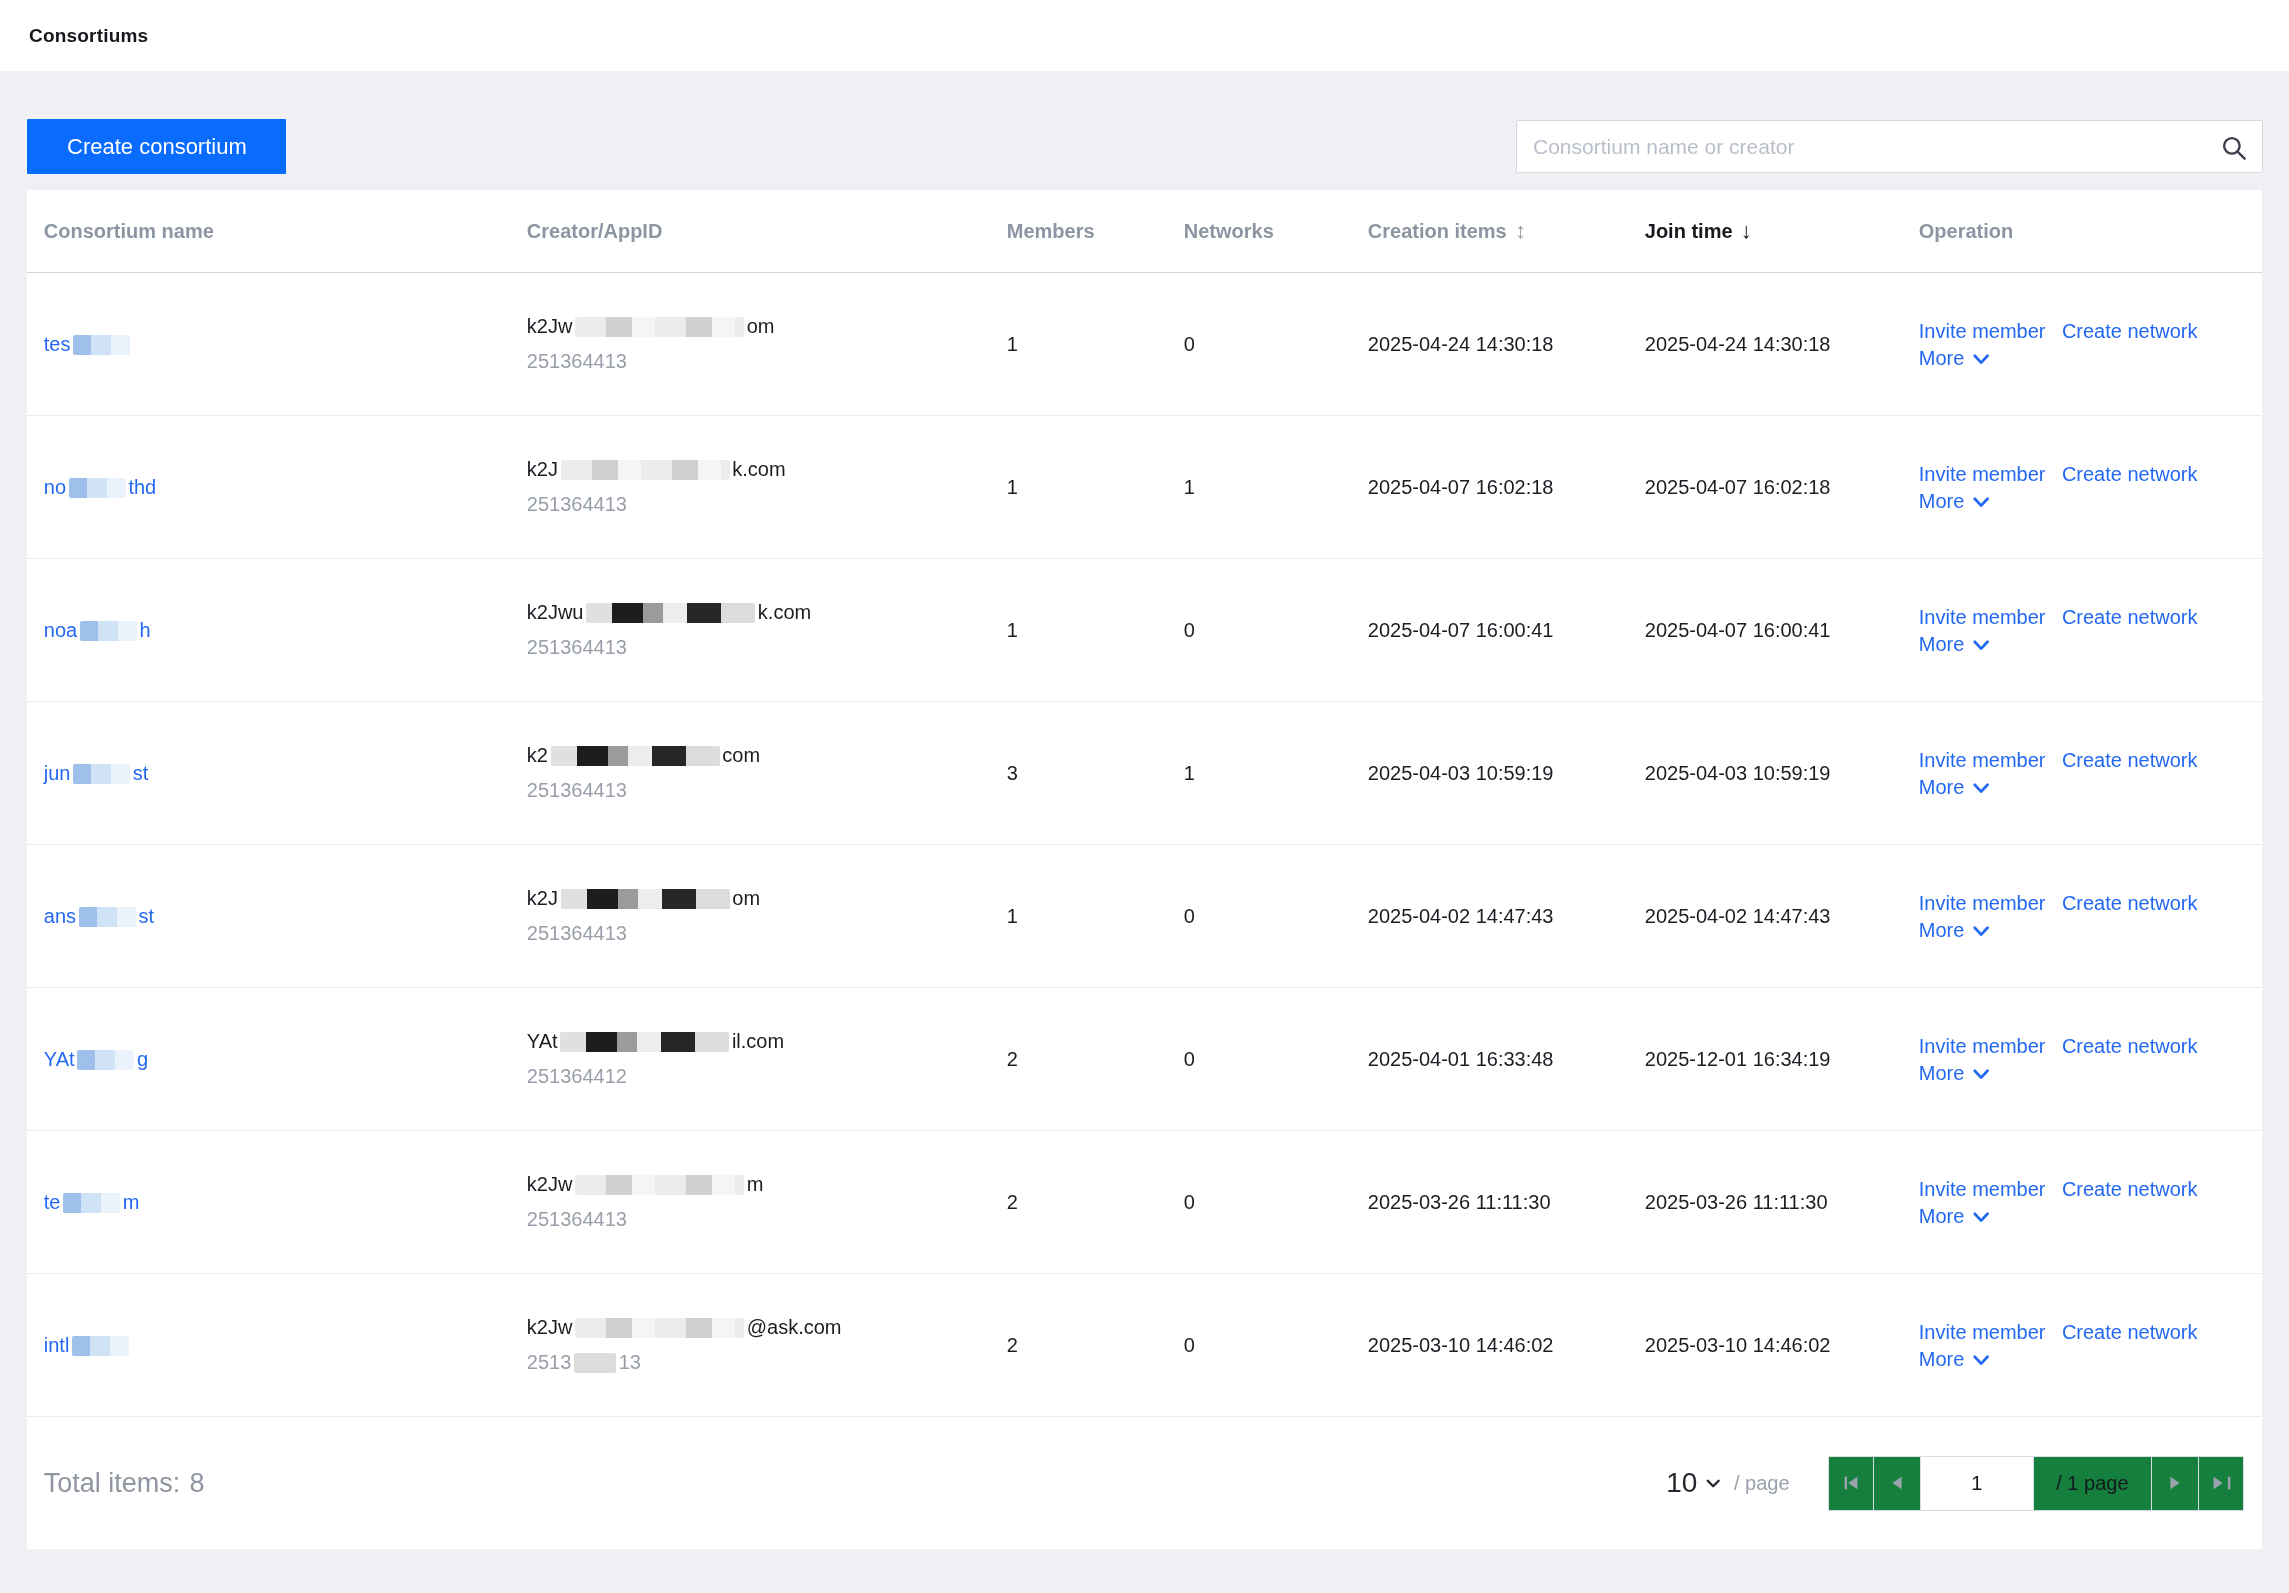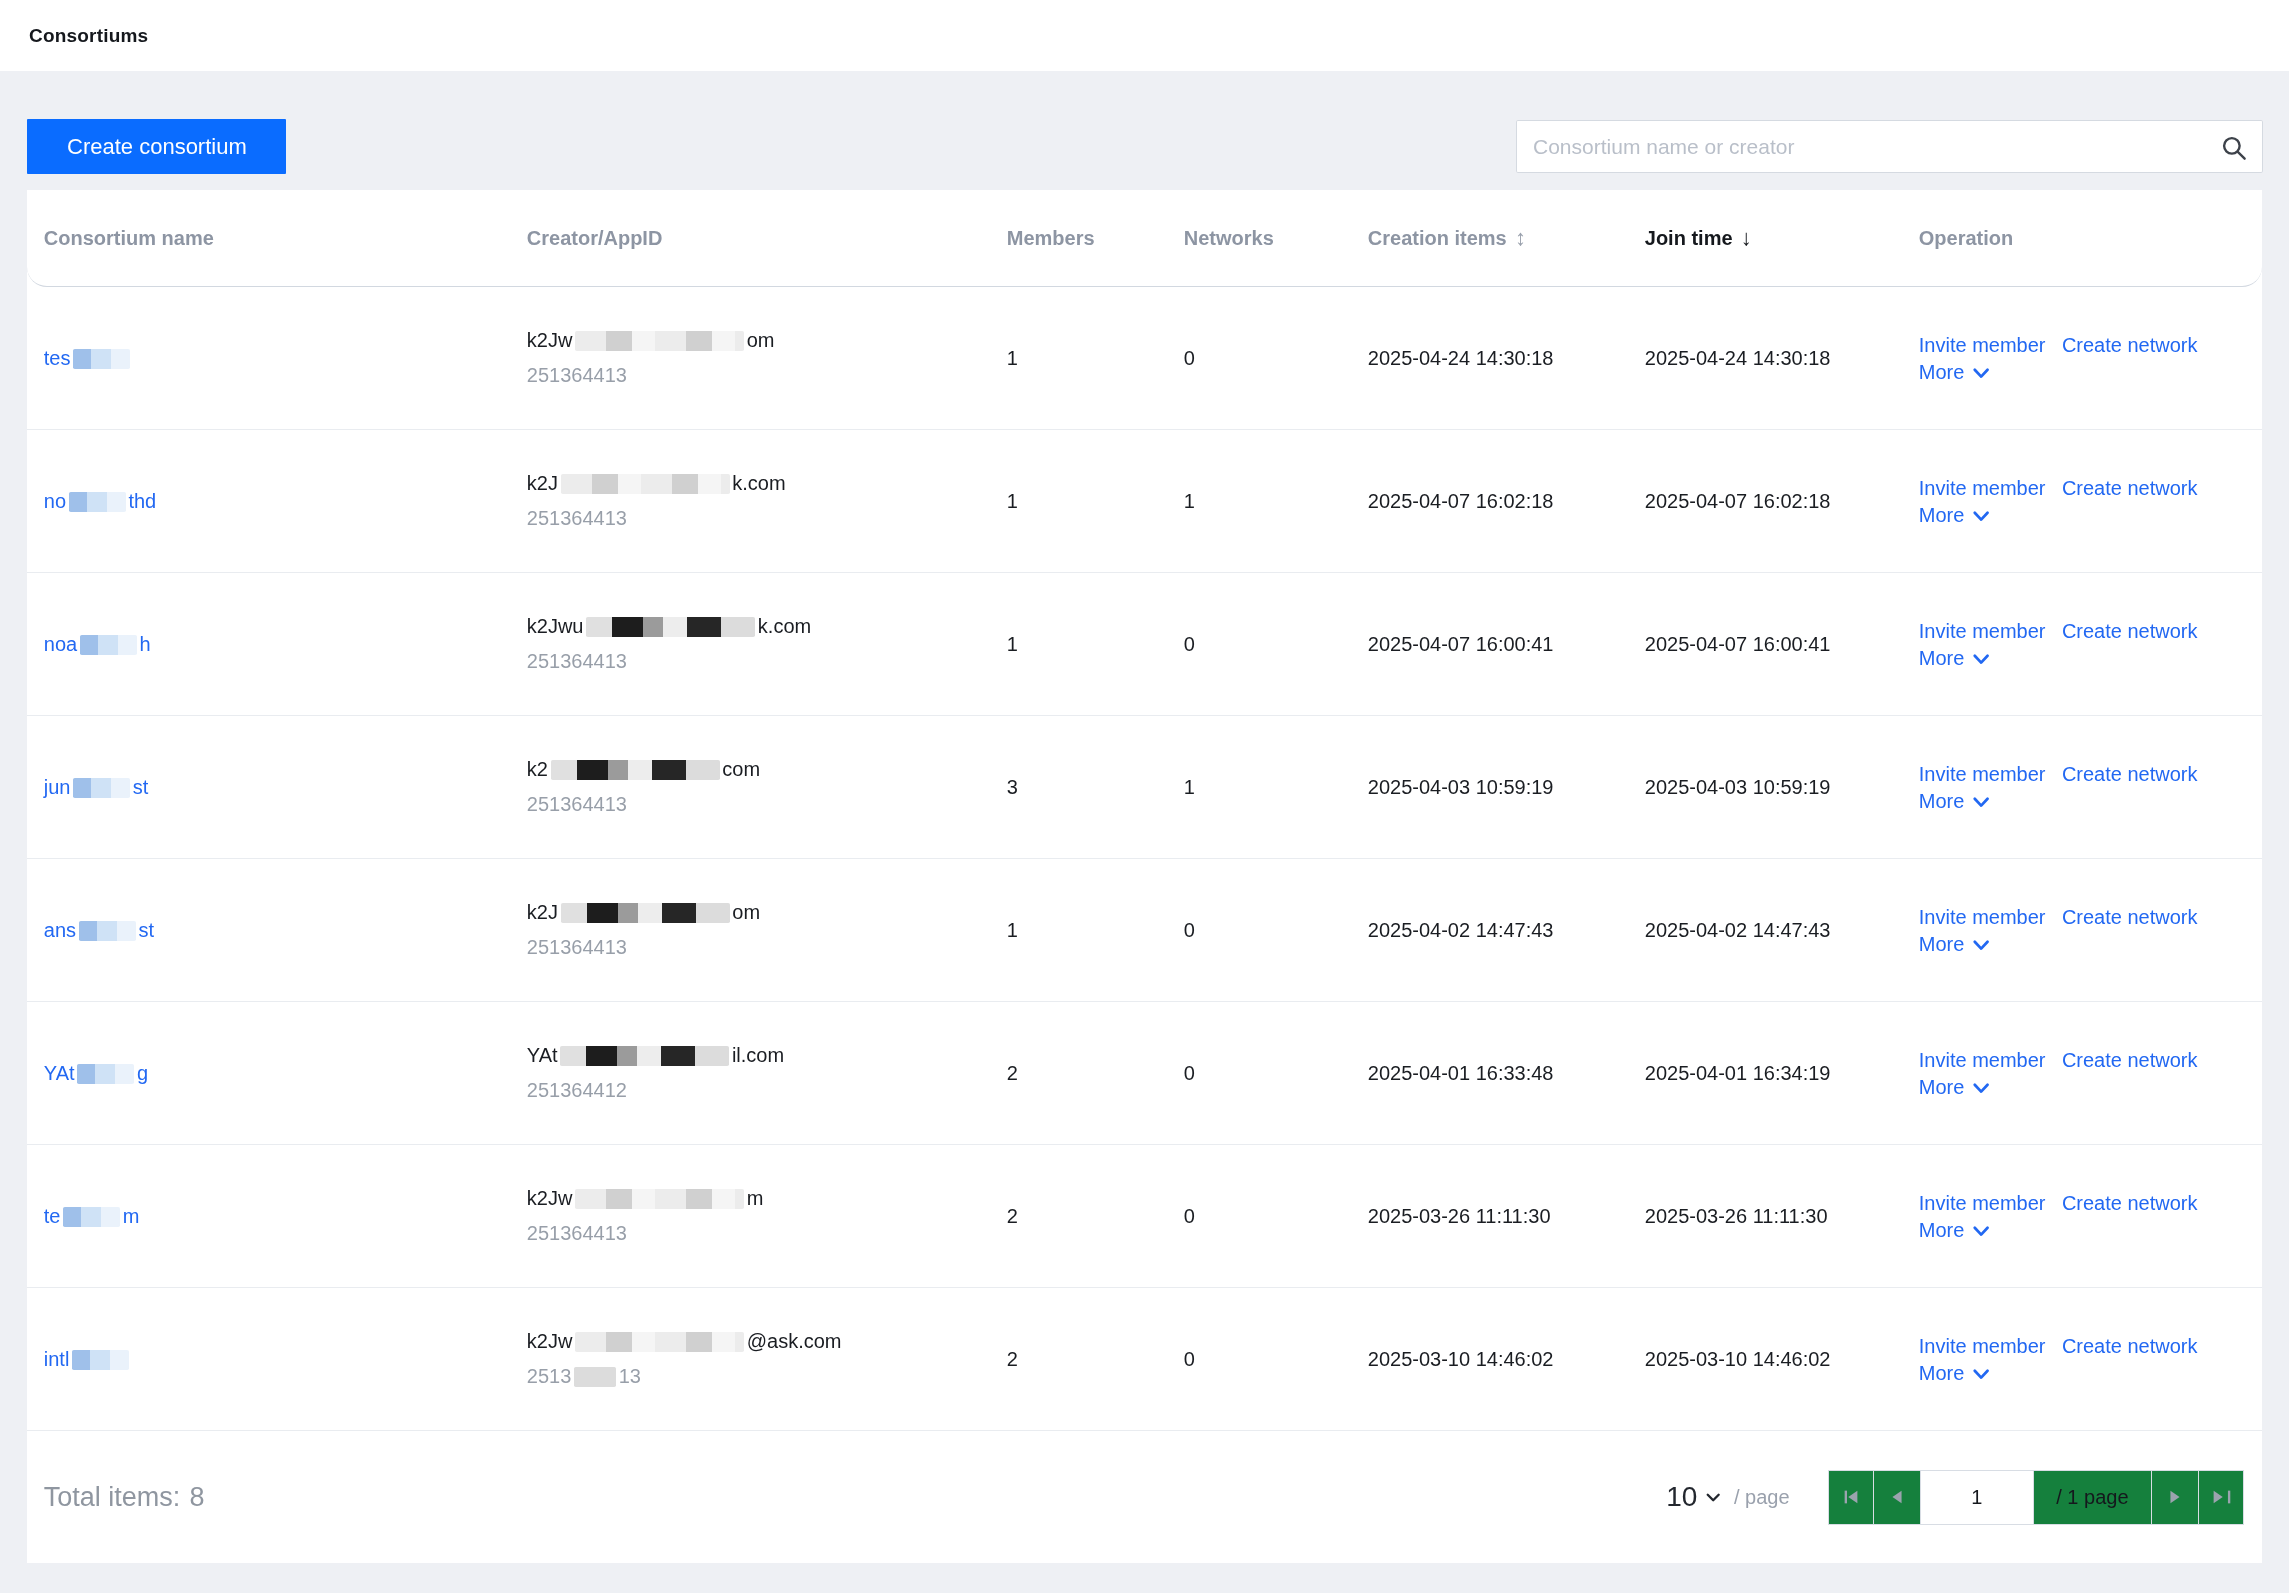--- a/index.html
+++ b/index.html
@@ -54,21 +54,21 @@
   }
   .searchbox input::placeholder { color:#b9bfc9; }
   .search-icon { position:absolute; right:14.6px; top:12.8px; width:27.4px; height:27.4px; cursor:pointer; }
 
   
   .card { margin-top:16.4px; background:#ffffff; width:2235px; }
   .trow {
     display:grid;
     grid-template-columns:483px 480px 177px 184px 277px 274px 1fr;
   }
-  .thead { height:97px; align-items:center; border-bottom:0.9px solid #d2d8e0;border-radius:20px; }
+  .thead { height:83px; align-items:center; border-bottom:0.9px solid #d2d8e0; }
   .th {
     font-size:20px; font-weight:600; color:#8d95a3;
     padding:0 9.1px 0 16.4px; display:flex; align-items:center;
   }
   .th.sortable { cursor:pointer; }
   .th .label { }
   .th-join { color:#15181d; font-weight:700; }
   .sort-icon { margin-left:8.2px; font-size:22px; color:#9aa1ad; line-height:1; }
   .sort-icon.active { color:#15181d; font-weight:700; }
 
@@ -302,21 +302,21 @@
         <div class="cell">
           <a class="name-link"><span>YAt</span><span class="redact name-redact"></span><span>g</span></a>
         </div>
         <div class="cell">
           <div class="creator-line"><span>YAt</span><span class="redact redact-dark"></span><span>il.com</span></div>
           <div class="appid-line"><span>251364412</span><span></span></div>
         </div>
         <div class="cell"><span>2</span></div>
         <div class="cell"><span>0</span></div>
         <div class="cell"><span>2025-04-01 16:33:48</span></div>
-        <div class="cell"><span>2025-04-01 16:34:19</span></div>
+        <div class="cell"><span>2025-12-01 16:34:19</span></div>
         <div class="cell op-cell">
           <div class="op-line">
             <span class="op-link">Invite member</span>
             <span class="op-link">Create network</span>
           </div>
           <div class="op-line">
             <span class="op-link">More</span>
             <svg class="more-chevron" width="18.3" height="12.8" viewBox="0 0 20 14">
               <polyline points="3,3 10,10.5 17,3" fill="none" stroke="#2268f2" stroke-width="3" stroke-linecap="round" stroke-linejoin="round"></polyline>
             </svg>

